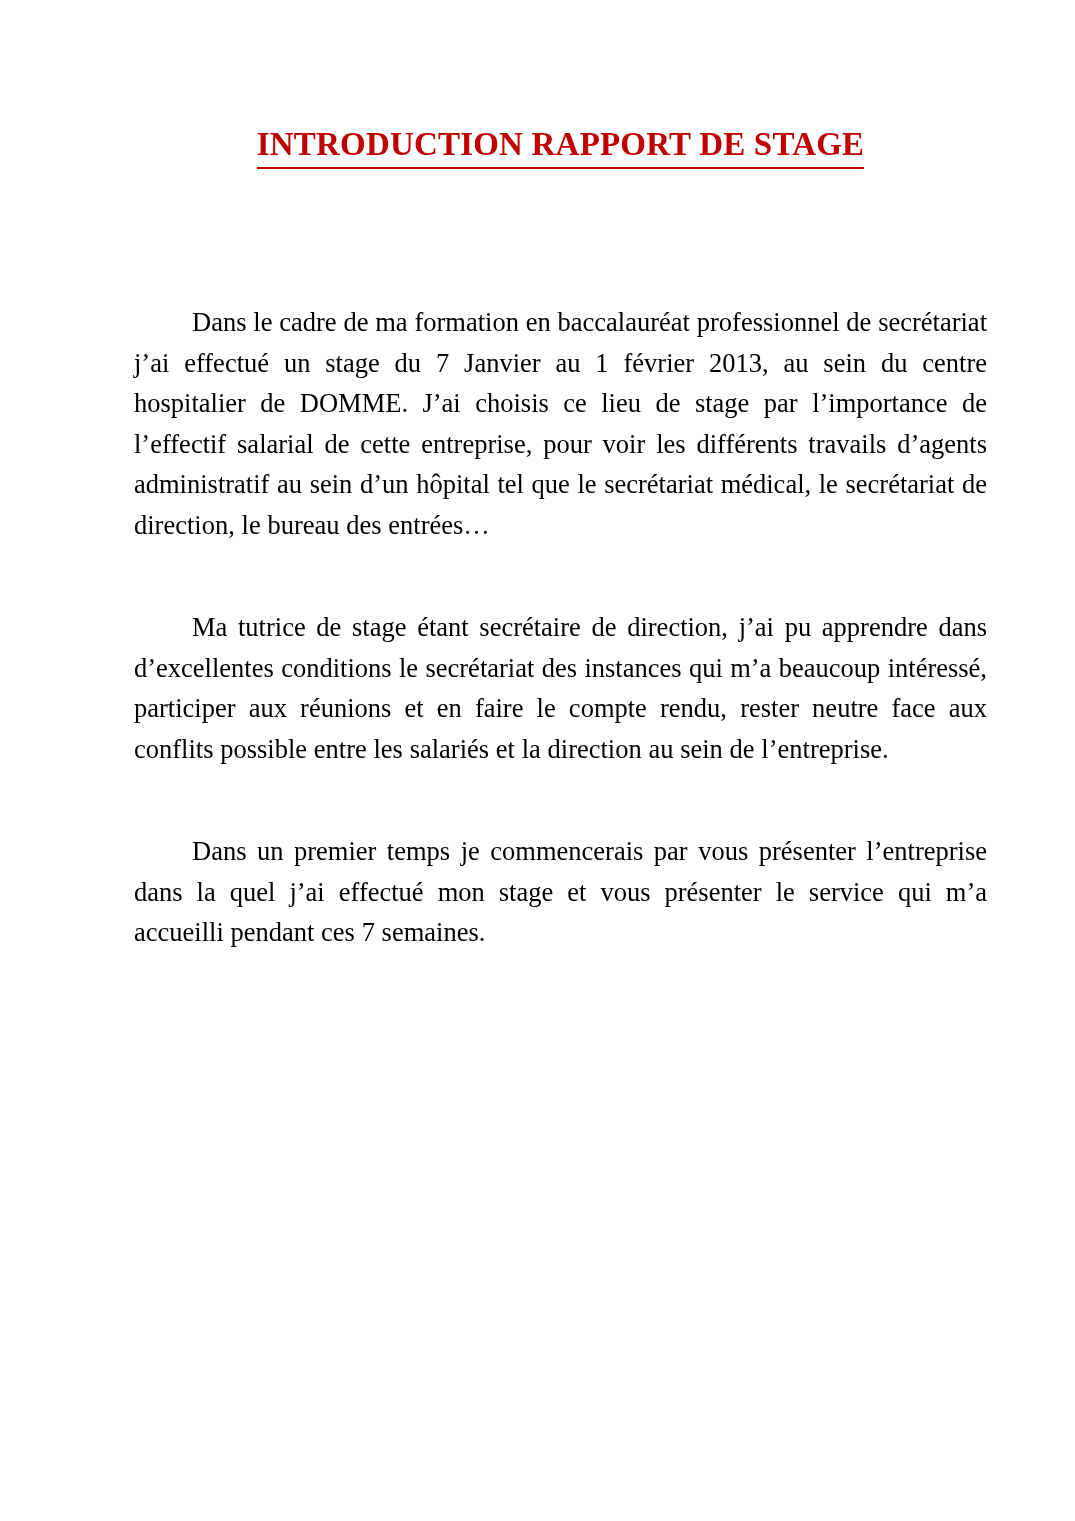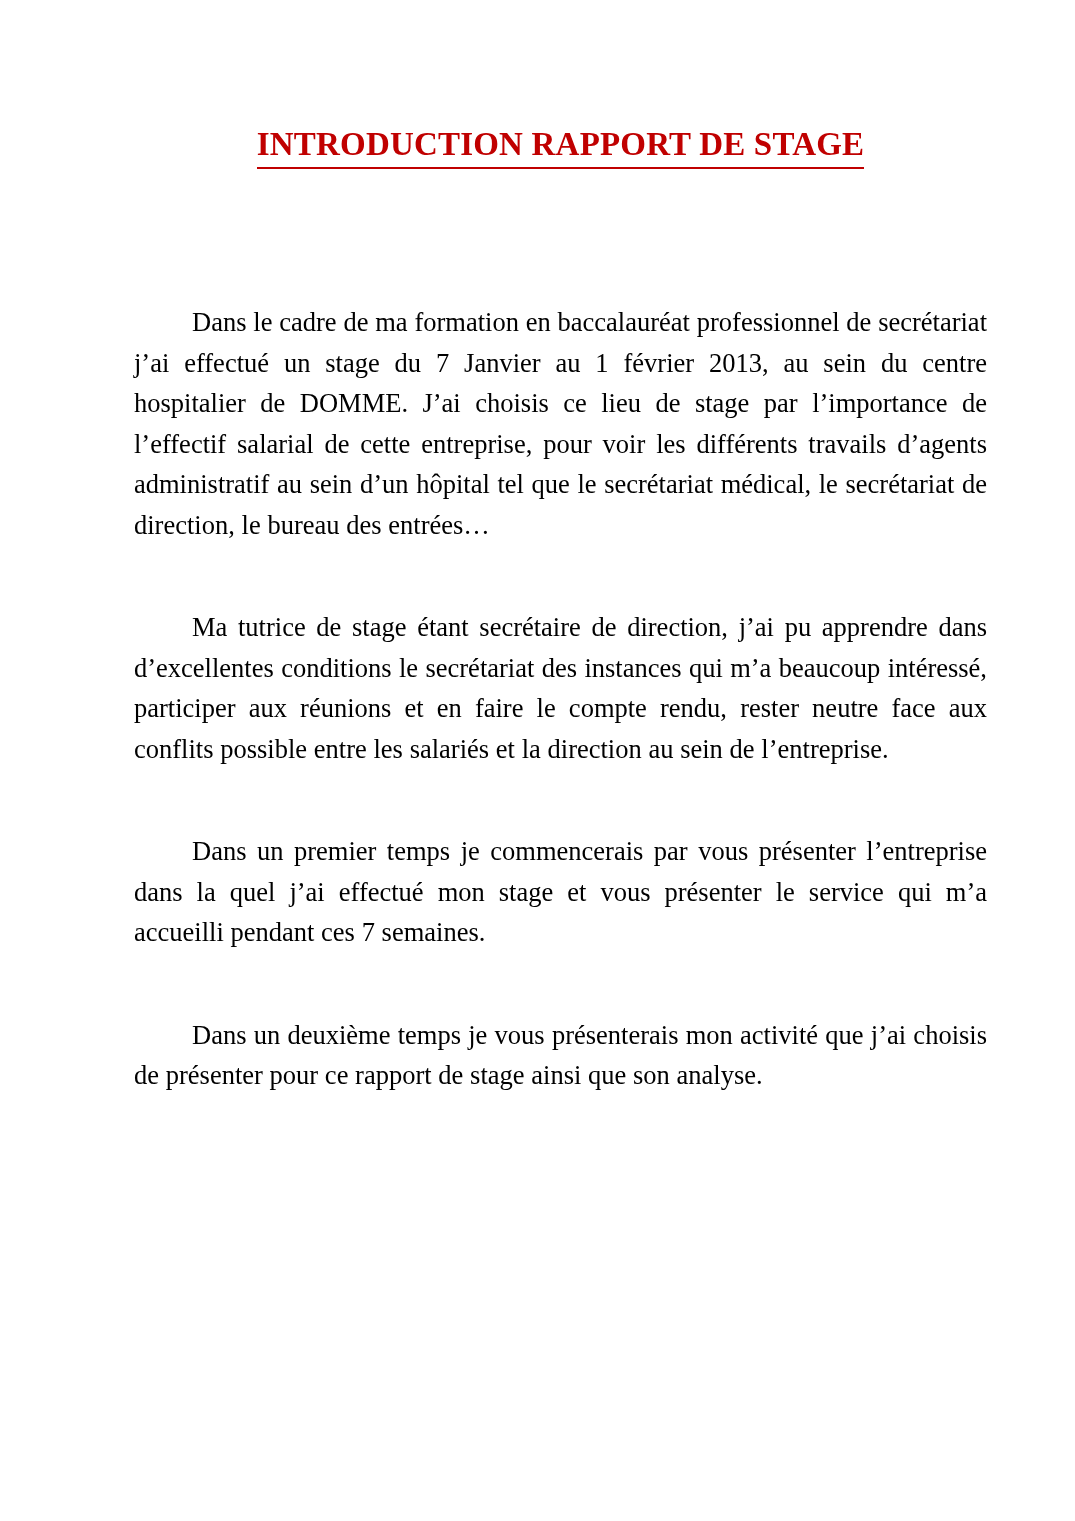--- a/index.html
+++ b/index.html
@@ -82,18 +82,17 @@
 <div class="page">
 
   <div class="doc-body">
 
     <h1 class="doc-title"><span class="title-text">INTRODUCTION RAPPORT DE STAGE</span></h1>
 
     <div class="paragraphs">
       <p class="para">Dans le cadre de ma formation en baccalauréat professionnel de secrétariat j’ai effectué un stage du 7 Janvier au 1 février 2013, au sein du centre hospitalier de DOMME. J’ai choisis ce lieu de stage par l’importance de l’effectif salarial de cette entreprise, pour voir les différents travails d’agents administratif au sein d’un hôpital tel que le secrétariat médical, le secrétariat de direction, le bureau des entrées…</p>
       <p class="para">Ma tutrice de stage étant secrétaire de direction, j’ai pu apprendre dans d’excellentes conditions le secrétariat des instances qui m’a beaucoup intéressé, participer aux réunions et en faire le compte rendu, rester neutre face aux conflits possible entre les salariés et la direction au sein de l’entreprise.</p>
       <p class="para">Dans un premier temps je commencerais par vous présenter l’entreprise dans la quel j’ai effectué mon stage et vous présenter le service qui m’a accueilli pendant ces 7 semaines.</p>
-      <p class="para">Dans un deuxième temps je vous présenterais mon activité que j’ai choisis de présenter pour ce rapport de stage ainsi que son analyse.</p>
     </div>
 
   </div>
 
 </div>
 
 </body></html>

